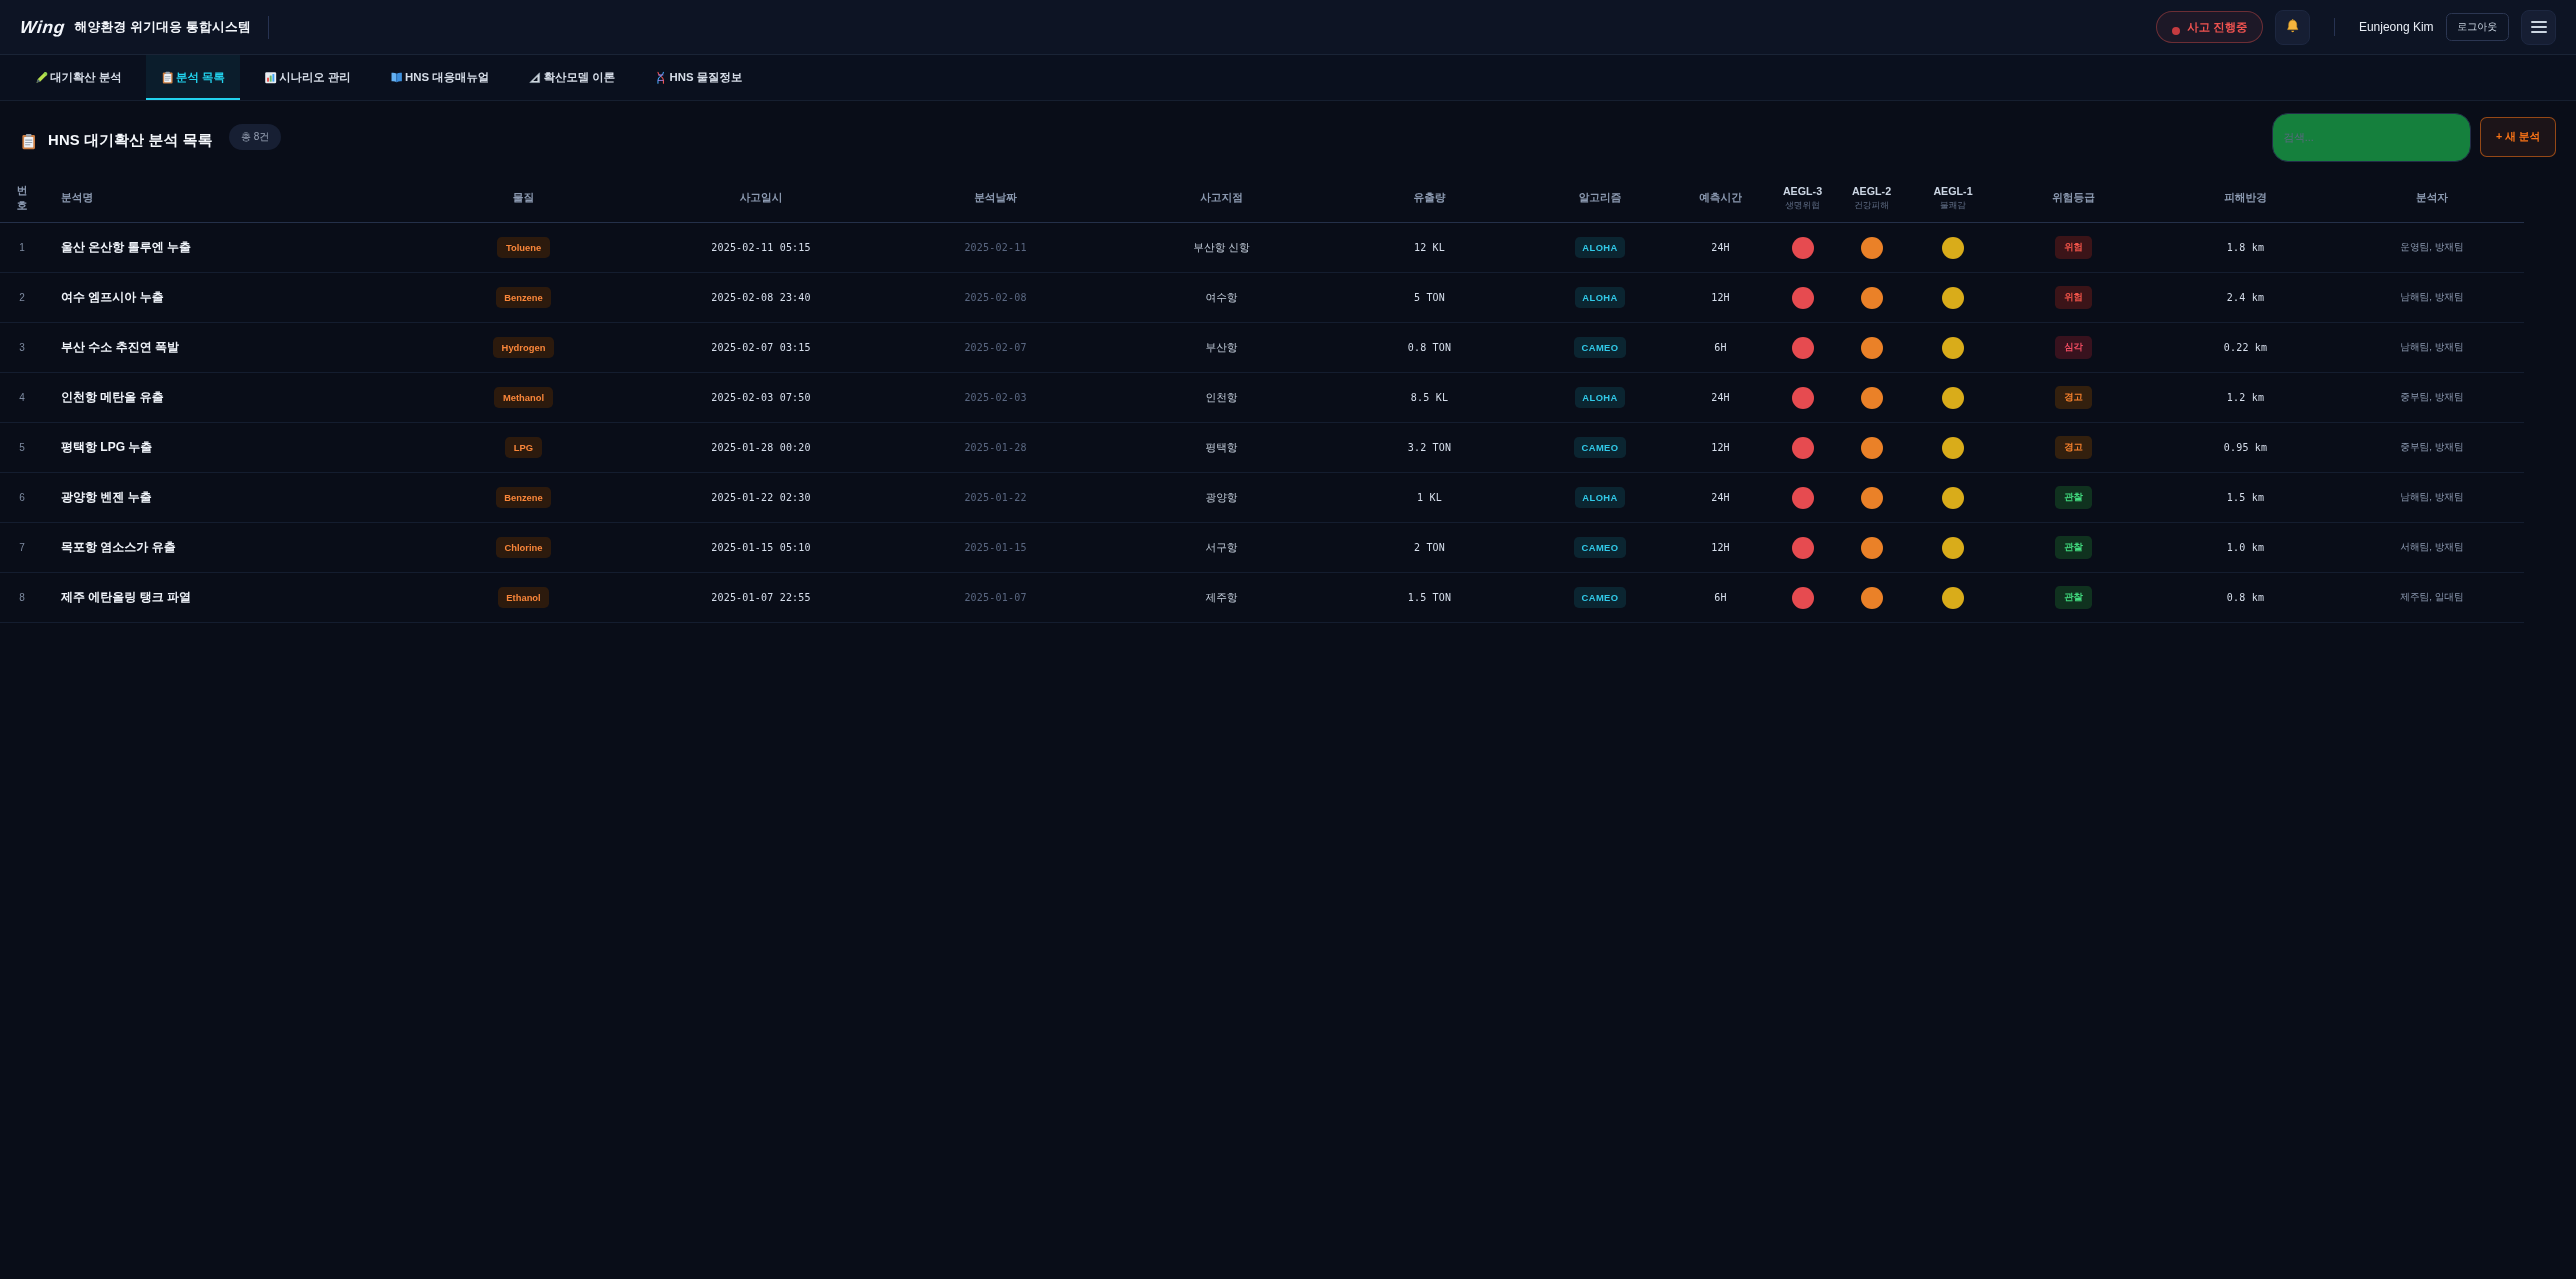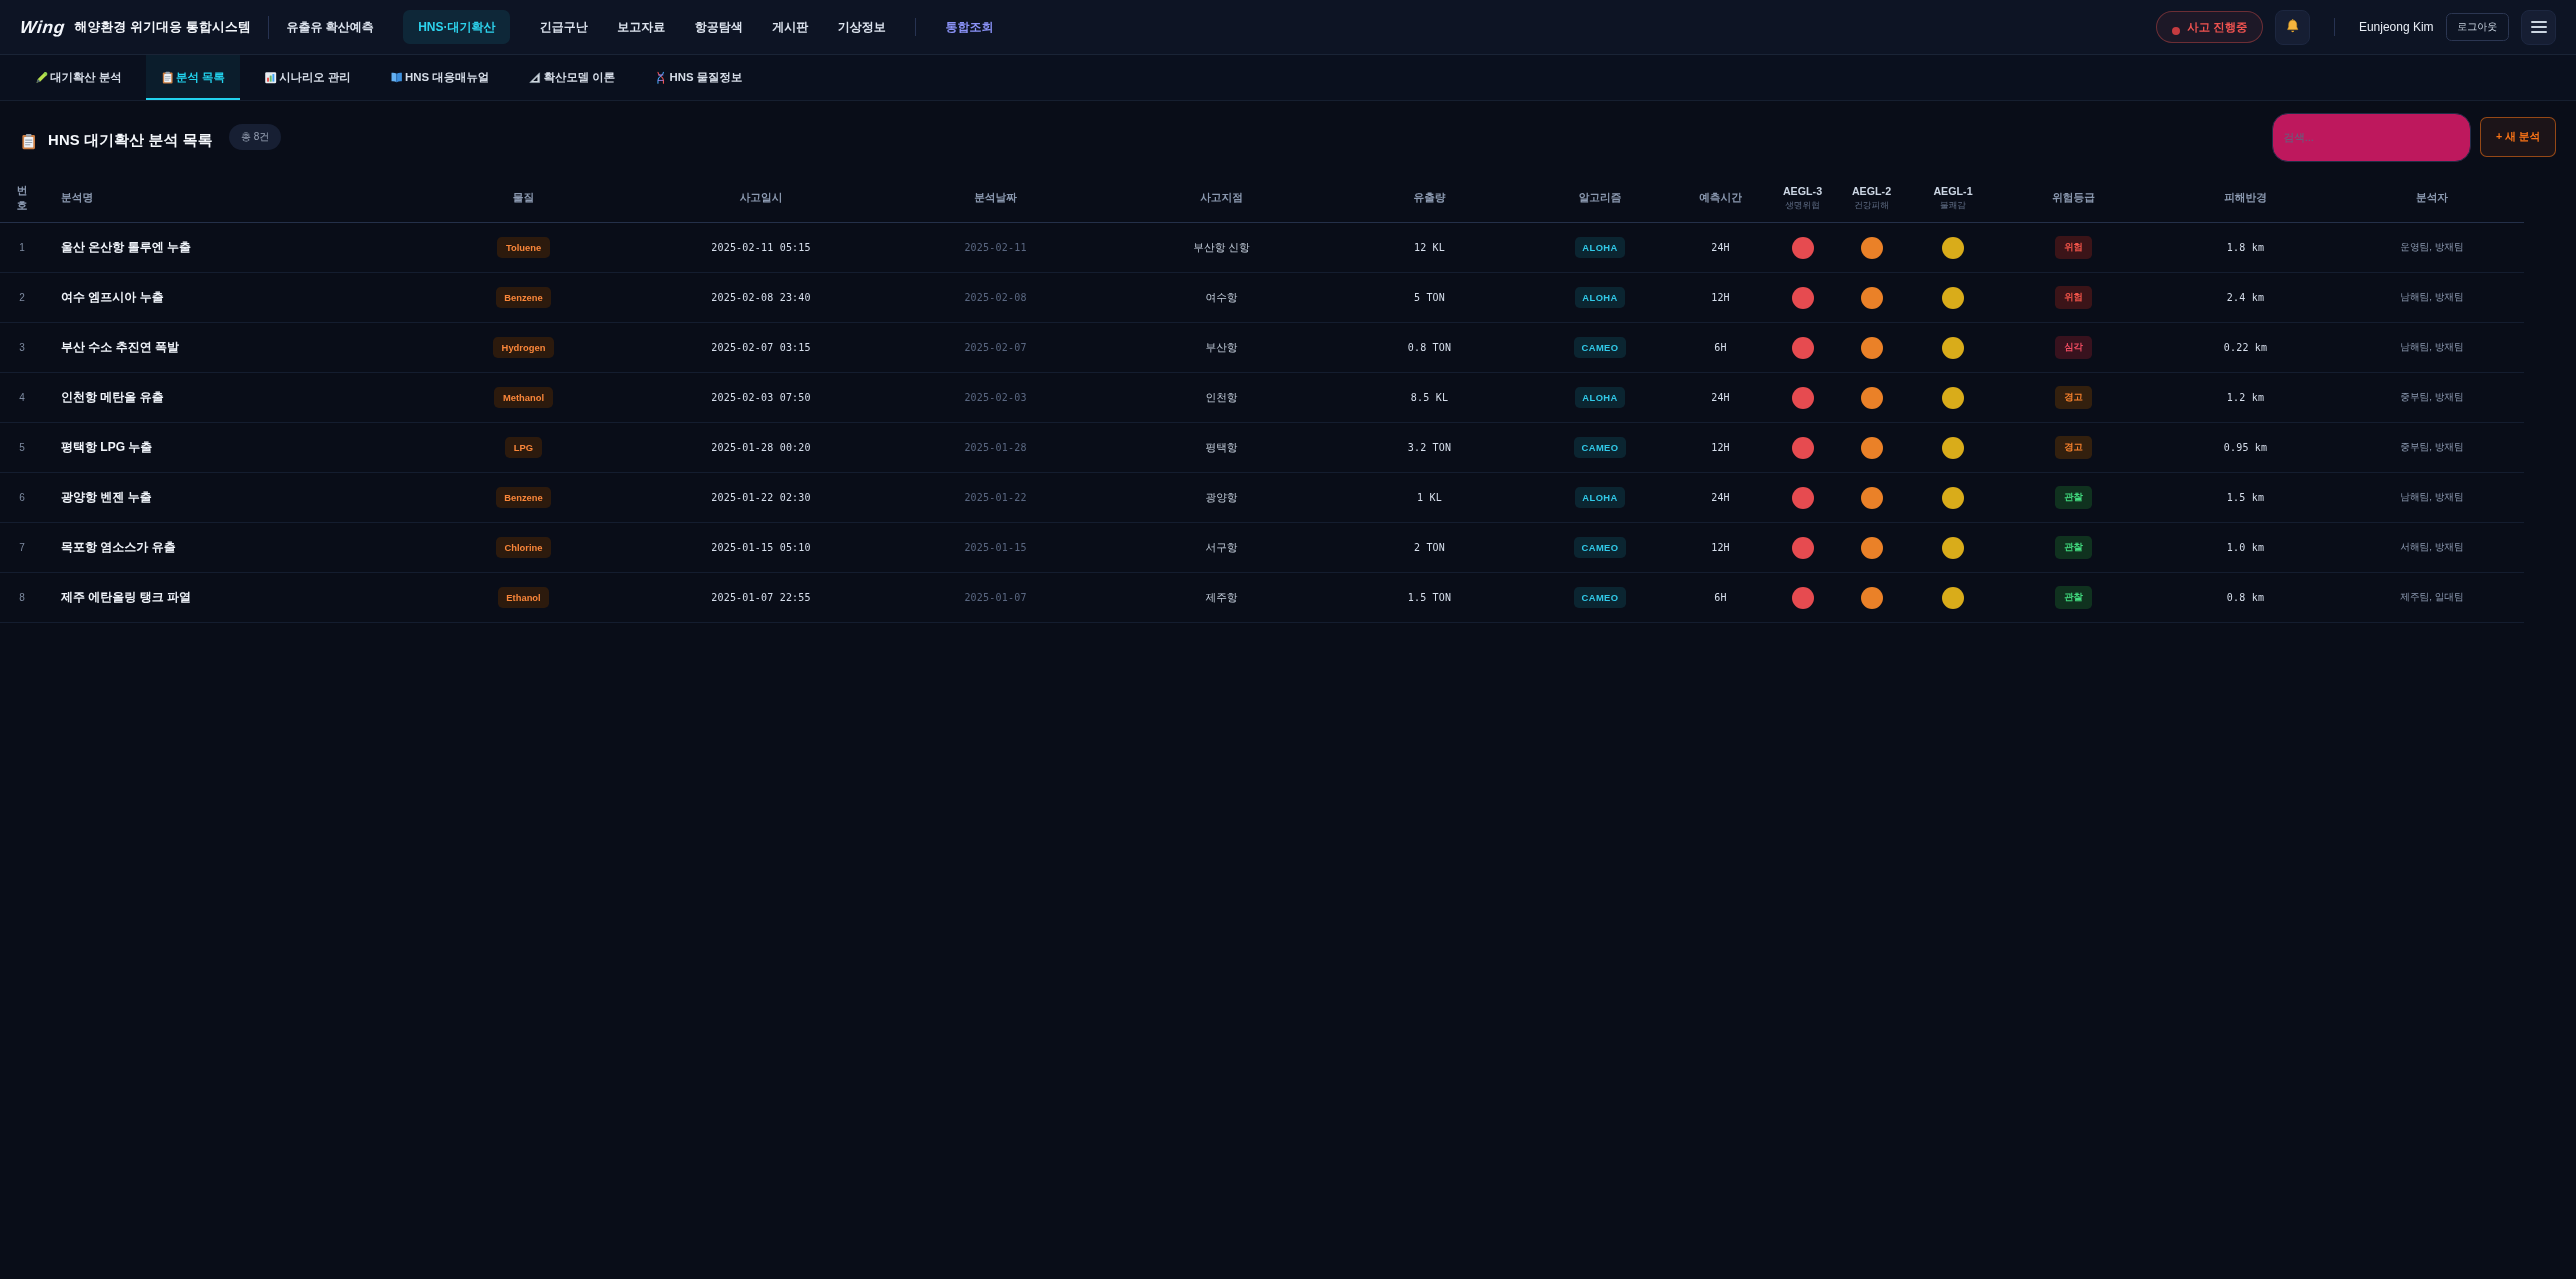--- a/index.html
+++ b/index.html
@@ -78,21 +78,21 @@
     height:72px; display:flex; align-items:center; padding:0 20px;
   }
   .pagehead-left { display:flex; align-items:flex-end; gap:10.7px; }
   .page-title { font-size:14.8px; font-weight:700; color:#f5f8fc; letter-spacing:0.2px; }
   .count-badge {
     background:#171f33; color:#98a2b5; font-size:10px;
     padding:6px 12px; border-radius:670px; margin-left:5.4px; white-space:nowrap;
   }
   .pagehead-right { margin-left:auto; display:flex; align-items:center; gap:9.4px; }
   .search-input {
-    width:199px; height:49px; background:#be185d; border:0.7px solid #222c47;
+    width:199px; height:49px; background:#15803d; border:0.7px solid #222c47;
     border-radius:16px; color:#dbe3ef; font-size:10.7px; padding:0 10.7px;
     font-family:inherit; outline:none;
   }
   .search-input::placeholder { color:#5b6880; }
   .new-btn {
     height:40px; padding:0 14.8px; border-radius:6.7px; cursor:pointer;
     background:rgba(249,115,22,0.08); border:0.7px solid rgba(249,115,22,0.55);
     color:#f97316; font-size:10.7px; font-weight:700; font-family:inherit; white-space:nowrap;
   }
 
@@ -140,31 +140,20 @@
 </style>
 </head>
 <body>
 
 <header class="topnav">
   <div class="brand">
     <span class="brand-logo">Wing</span>
     <span class="brand-title">해양환경 위기대응 통합시스템</span>
   </div>
   <div class="v-div"></div>
-  <nav class="mainmenu" id="mainmenu">
-      <a class="menu-item">유출유 확산예측</a>
-      <a class="menu-item active">HNS·대기확산</a>
-      <a class="menu-item">긴급구난</a>
-      <a class="menu-item">보고자료</a>
-      <a class="menu-item">항공탐색</a>
-      <a class="menu-item">게시판</a>
-      <a class="menu-item">기상정보</a>
-      <span class="nav-sep"></span>
-      <a class="menu-item accent">통합조회</a>
-    </nav>
   <div class="topnav-right">
     <div class="incident-badge">
       <span class="incident-dot"></span>
       <span>사고 진행중</span>
     </div>
     <button class="icon-btn">
       <span style="display:flex;">
         <svg width="17.4" height="17.4" viewBox="0 0 24 24" fill="none">
           <path d="M12 3c-3.5 0-5.5 2.6-5.5 6v3.2L5 16h14l-1.5-3.8V9c0-3.4-2-6-5.5-6z" fill="#f4b43d" stroke="#d89a25" stroke-width="0.8"></path>
           <path d="M10 17.5a2 2 0 0 0 4 0z" fill="#e9a82e"></path>

